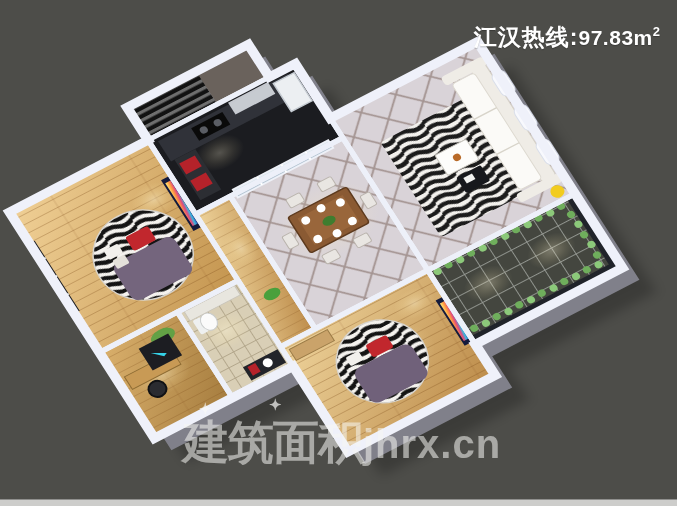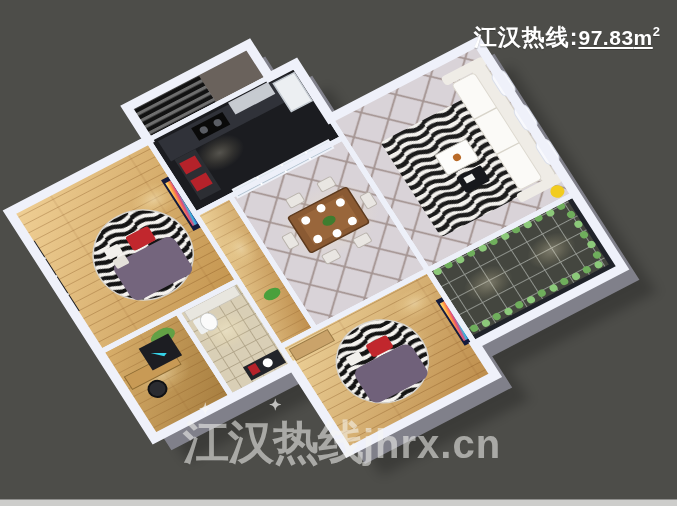--- a/index.html
+++ b/index.html
@@ -12,21 +12,21 @@
   svg.plan{position:absolute;left:0;top:0;}
 
   
   .area-banner{
     position:absolute;top:22px;right:16px;
     color:#ffffff;white-space:nowrap;
     font-weight:bold;letter-spacing:1px;
     font-size:23px;
     text-shadow:0 1px 1px rgba(0,0,0,.25);
   }
-  .area-banner .num{font-size:21px;font-weight:bold;letter-spacing:0.5px;text-decoration:underline;}
+  .area-banner .num{font-size:21px;font-weight:bold;letter-spacing:0.5px;}
   .area-banner sup{font-size:13px;vertical-align:super;}
 
   
   .watermark{
     position:absolute;left:183px;top:412px;
     color:rgba(245,245,242,0.55);
     font-weight:bold;white-space:nowrap;
     font-size:46px;letter-spacing:-1px;
     z-index:5;
   }
@@ -324,18 +324,18 @@
   </g>
 </svg>
 
 <div class="area-banner">
   <span>江汉热线:</span><span class="num">97.83</span><span class="num">m</span><sup>2</sup>
 </div>
 
 <div class="watermark">
   <span class="sparkle s1">✦</span>
   <span class="sparkle s2">✦</span>
-  <span class="zh">江汉热线</span><span class="en">jhrx.cn</span>
+  <span class="zh">建筑面积</span><span class="en">jhrx.cn</span>
 </div>
 
 <div class="bottom-strip"></div>
 
 </div>
 
 </body></html>

